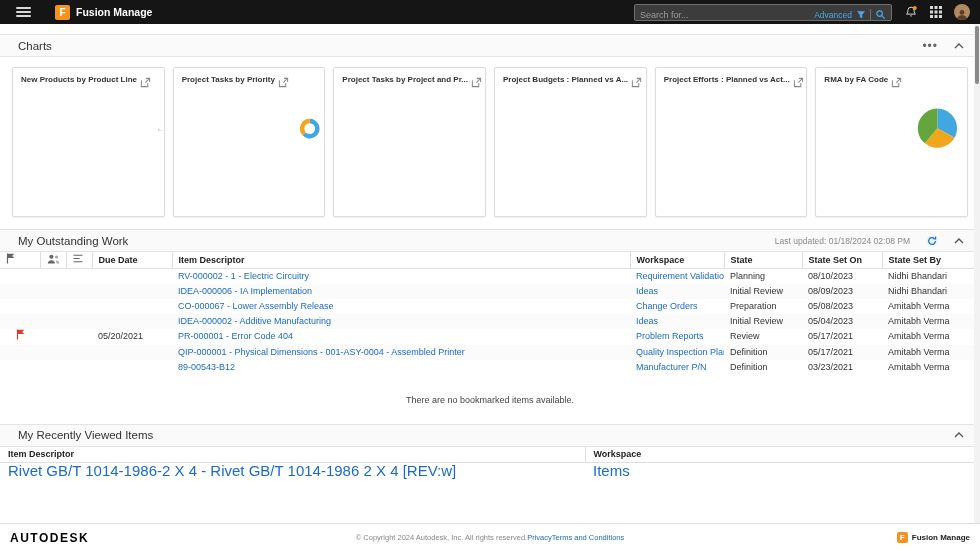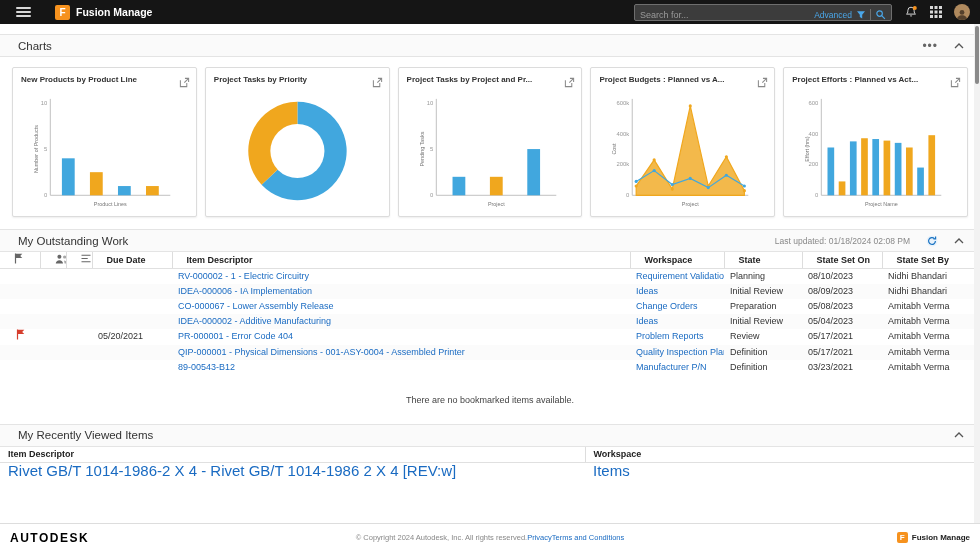--- a/index.html
+++ b/index.html
@@ -25,29 +25,29 @@
   .section-header{height:23px;background:#fafafa;border-top:1px solid #e4e4e4;border-bottom:1px solid #e4e4e4;display:flex;align-items:center;padding:0 16px 0 18px;}
   .section-title{font-size:11.5px;color:#333;}
   .header-actions{margin-left:auto;display:flex;align-items:center;gap:16px;}
   .dots{color:#666;font-size:12px;line-height:8px;letter-spacing:1px;cursor:pointer;}
   .chev{cursor:pointer;display:flex;align-items:center;}
   .last-updated{font-size:8.5px;color:#888;margin-right:0;}
   .refresh{cursor:pointer;display:flex;align-items:center;}
 
   
   .charts-row{display:flex;gap:8px;padding:10px 12px 12px;}
-  .card{flex:1;min-width:0;height:150px;border:1px solid #dcdcdc;border-radius:2px;background:#fff;box-shadow:0 1px 2px rgba(0,0,0,.07);display:flex;flex-direction:column;}
+  .card{flex:1;min-width:0;height:150px;border:1px solid #dcdcdc;border-radius:2px;background:#fff;box-shadow:0 1px 2px rgba(0,0,0,.07);display:flex;flex-direction:row;}
   .card-head{display:flex;align-items:flex-start;padding:6px 6px 0 8px;}
   .card-title{flex:1;font-size:8px;font-weight:bold;color:#333;white-space:nowrap;overflow:hidden;line-height:11px;}
   .expand-btn{flex:none;margin-left:3px;cursor:pointer;}
   .chart-canvas{width:100%;height:120px;margin-top:1px;}
 
   
   table{border-collapse:collapse;table-layout:fixed;width:980px;}
-  .work-table th{font-size:9px;font-weight:bold;color:#222;text-align:left;height:16px;padding:0 14px;border-bottom:1px solid #e0e0e0;white-space:nowrap;overflow:hidden;}
+  .work-table th{font-size:9px;font-weight:bold;color:#222;text-align:left;height:16px;padding:0 6px;border-bottom:1px solid #e0e0e0;white-space:nowrap;overflow:hidden;}
   .work-table th + th{border-left:1px solid #ddd;}
   .work-table td{font-size:9px;height:15px;line-height:15px;padding:0 6px;color:#333;white-space:nowrap;overflow:hidden;}
   .work-table tbody tr:nth-child(even) td{background:#fbfbfb;}
   .c-icon{text-align:center;}
   a.link{color:#1A6BC2;text-decoration:none;cursor:pointer;}
   .c-setby{color:#9DB2C6;}
 
   
   .empty-body{height:27px;display:flex;align-items:center;justify-content:center;font-size:9px;color:#444;}
 
@@ -262,20 +262,35 @@
           <rect x="71.9" y="46.8" width="6.8" height="57.2" fill="#41A7DE"></rect>
           <rect x="83.3" y="48.4" width="6.8" height="55.6" fill="#F0A71E"></rect>
           <rect x="94.7" y="50.7" width="6.8" height="53.3" fill="#41A7DE"></rect>
           <rect x="106.1" y="55.4" width="6.8" height="48.6" fill="#F0A71E"></rect>
           <rect x="117.5" y="75.8" width="6.8" height="28.2" fill="#41A7DE"></rect>
           <rect x="128.9" y="42.9" width="6.8" height="61.1" fill="#F0A71E"></rect>
           <text x="7" y="57" font-size="5.5" fill="#777" text-anchor="middle" transform="rotate(-90 7 57)">Effort (hrs)</text>
           <text x="81" y="115" font-size="5.5" fill="#777" text-anchor="middle">Project Name</text>
         </svg>
       </div>
+      <div class="card">
+        <div class="card-head">
+          <span class="card-title">RMA by FA Code</span>
+          <span class="expand-btn"><svg width="11" height="11" viewBox="0 0 12 12">
+              <path d="M1.5 3.5v7h7v-4" fill="none" stroke="#888" stroke-width="1.1"></path>
+              <path d="M6.5 1.5h4v4" fill="none" stroke="#888" stroke-width="1.1"></path>
+              <path d="M10.2 1.8L5.8 6.2" stroke="#888" stroke-width="1.1"></path>
+            </svg></span>
+        </div>
+        <svg class="chart-canvas" viewBox="0 0 150 122">
+          <path d="M75,59 L75.0,9.0 A50,50 0 0 1 118.8,83.1 Z" fill="#41A7DE"></path>
+          <path d="M75,59 L118.8,83.1 A50,50 0 0 1 43.1,97.5 Z" fill="#F0A71E"></path>
+          <path d="M75,59 L43.1,97.5 A50,50 0 0 1 75.0,9.0 Z" fill="#64A53E"></path>
+        </svg>
+      </div>
     </div>
 
   <div class="section-header">
     <span class="section-title">My Outstanding Work</span>
     <span class="header-actions">
       <span class="last-updated">Last updated: 01/18/2024 02:08 PM</span>
       <span class="refresh">
         <svg width="12" height="12" viewBox="0 0 12 12">
             <circle cx="6" cy="6" r="5.5" fill="#e8f2fb"></circle>
             <path d="M9.4 6a3.4 3.4 0 1 1-1-2.4" fill="none" stroke="#1A73C2" stroke-width="1.2"></path>

